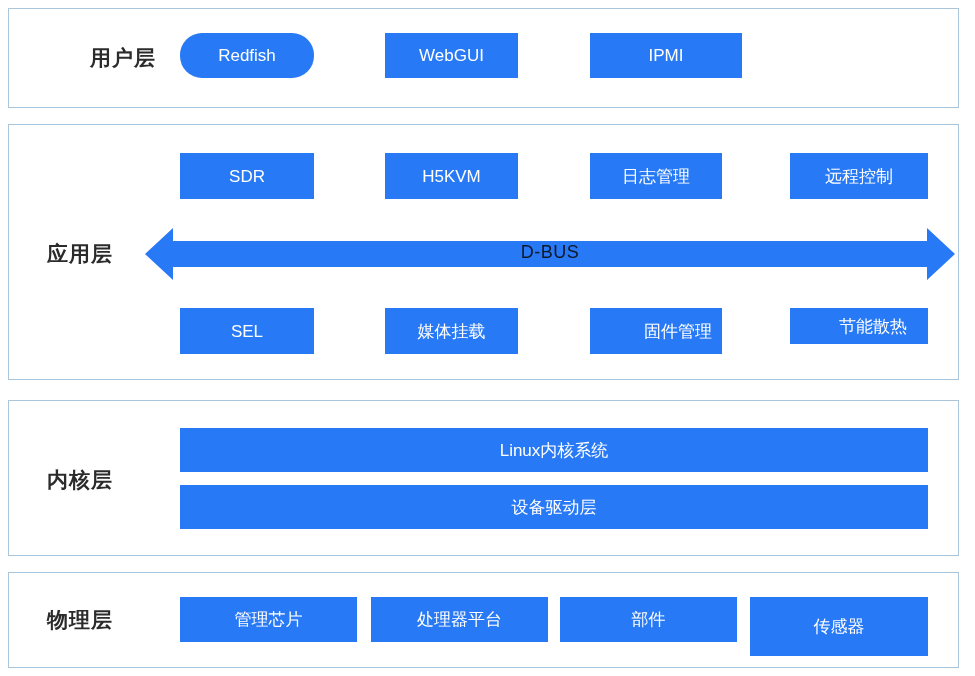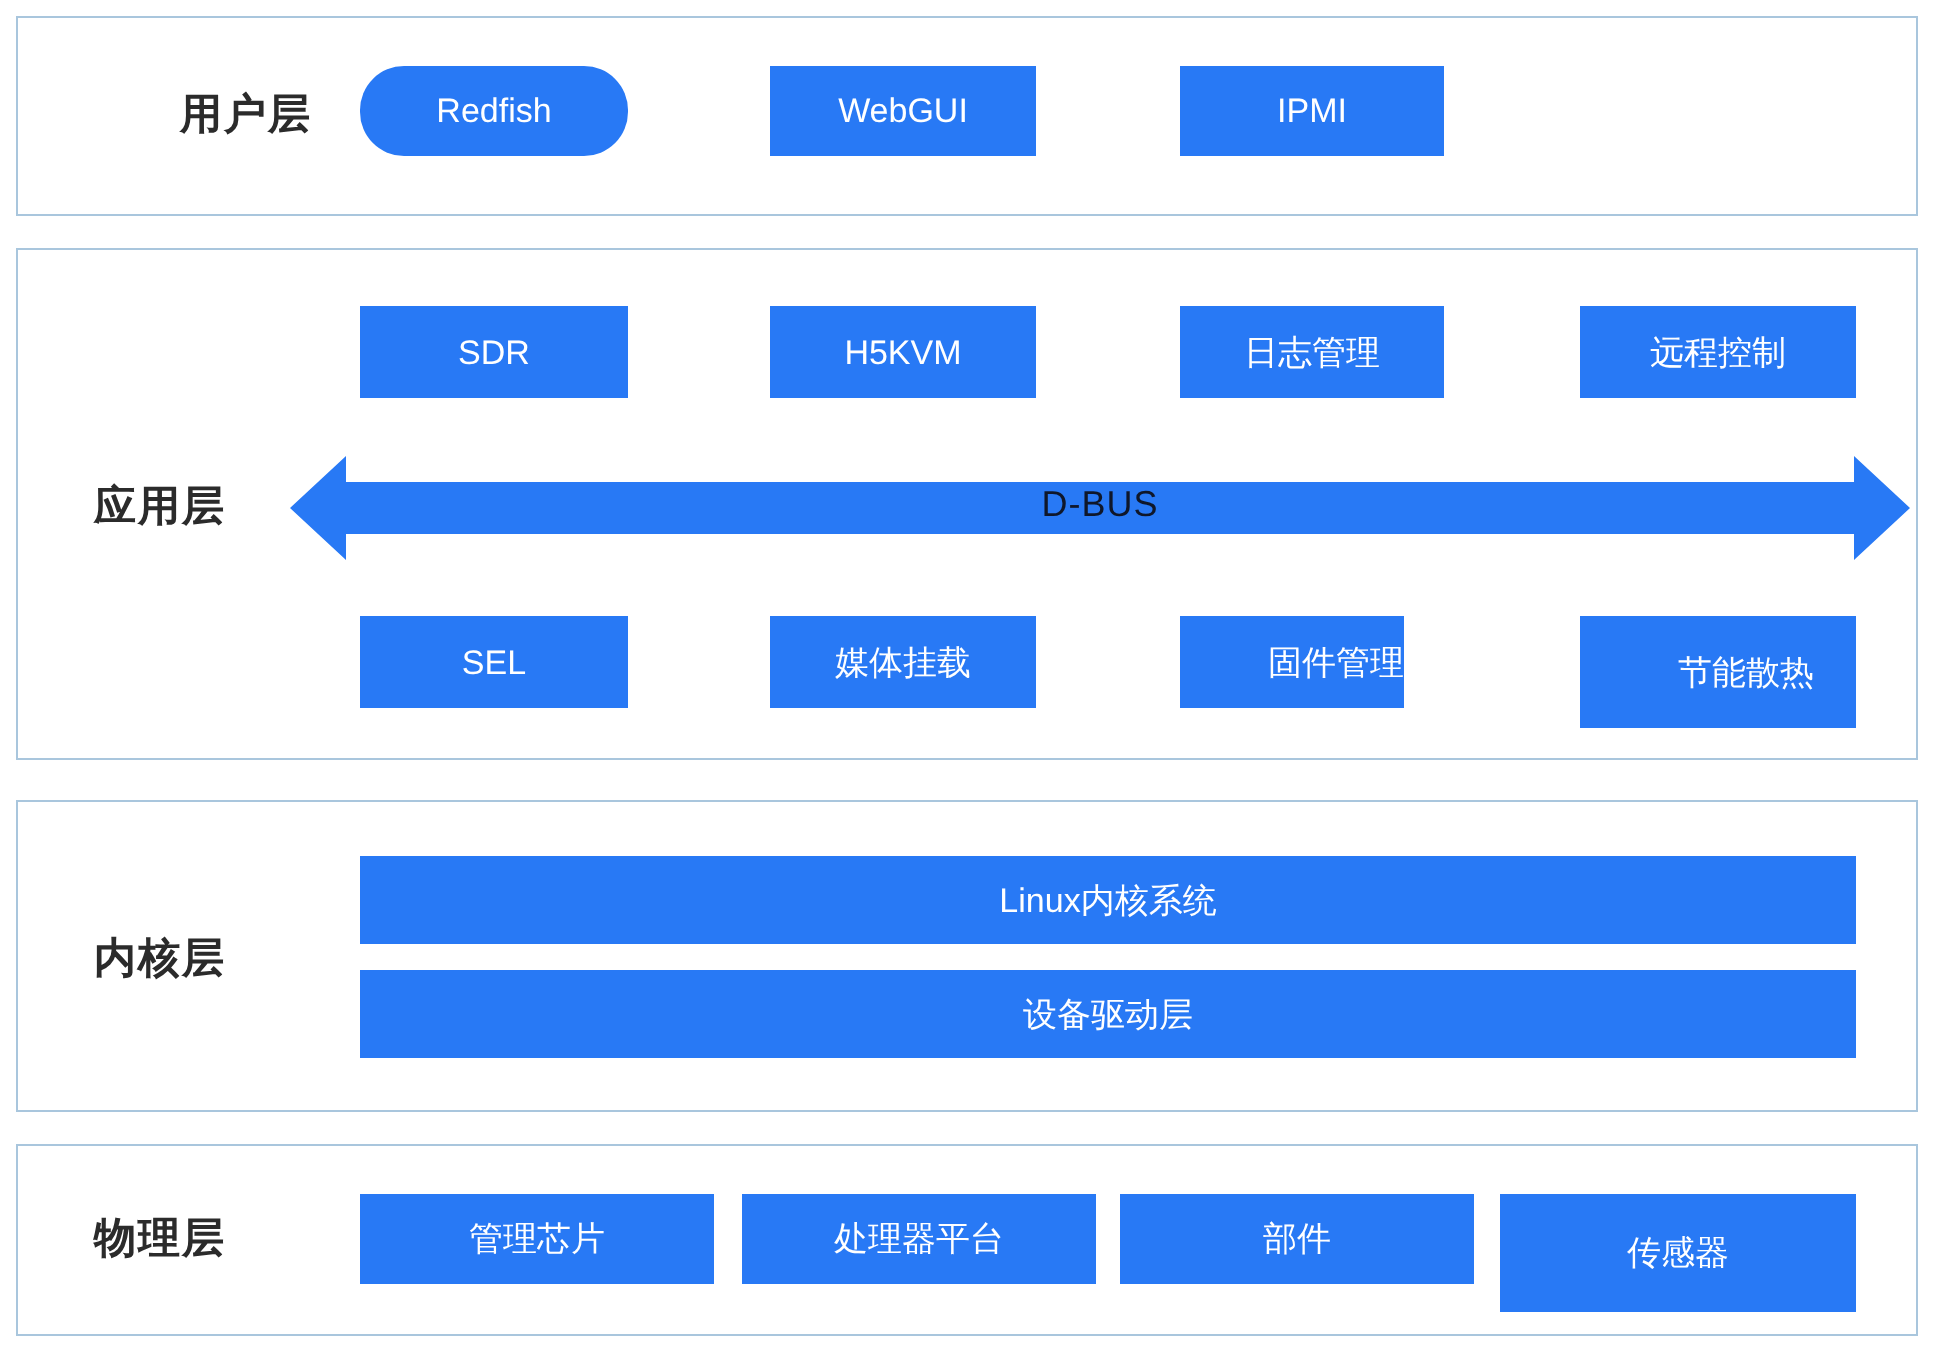--- a/index.html
+++ b/index.html
@@ -63,34 +63,34 @@
     justify-content: center;
     font-size: 17px;
     line-height: 1;
     box-sizing: border-box;
   }
   .blk-cn { font-size: 17px; }
 
   
   .u0 { left: 180px; top: 33px; width: 134px; height: 45px; border-radius: 22px; }
   .u1 { left: 385px; top: 33px; width: 133px; height: 45px; }
-  .u2 { left: 590px; top: 33px; width: 132px; height: 45px; }
+  .u2 { left: 590px; top: 33px; width: 152px; height: 45px; }
   .u3 { left: 790px; top: 33px; width: 138px; height: 45px; }
 
   
   .a0 { left: 180px; top: 153px; width: 134px; height: 46px; }
   .a1 { left: 385px; top: 153px; width: 133px; height: 46px; }
   .a2 { left: 590px; top: 153px; width: 132px; height: 46px; }
   .a3 { left: 790px; top: 153px; width: 138px; height: 46px; }
 
   
   .b0 { left: 180px; top: 308px; width: 134px; height: 46px; }
   .b1 { left: 385px; top: 308px; width: 133px; height: 46px; }
-  .b2 { left: 590px; top: 308px; width: 112px; height: 46px; padding-left: 44px; }
-  .b3 { left: 790px; top: 308px; width: 138px; height: 56px; padding-left: 28px; }
+  .b2 { left: 590px; top: 308px; width: 132px; height: 46px; padding-left: 44px; }
+  .b3 { left: 790px; top: 308px; width: 138px; height: 36px; padding-left: 28px; }
 
   
   .k0 { left: 180px; top: 428px; width: 748px; height: 44px; }
   .k1 { left: 180px; top: 485px; width: 748px; height: 44px; }
 
   
   .p0 { left: 180px; top: 597px; width: 177px; height: 45px; }
   .p1 { left: 371px; top: 597px; width: 177px; height: 45px; }
   .p2 { left: 560px; top: 597px; width: 177px; height: 45px; }
   .p3 { left: 750px; top: 597px; width: 178px; height: 59px; }

